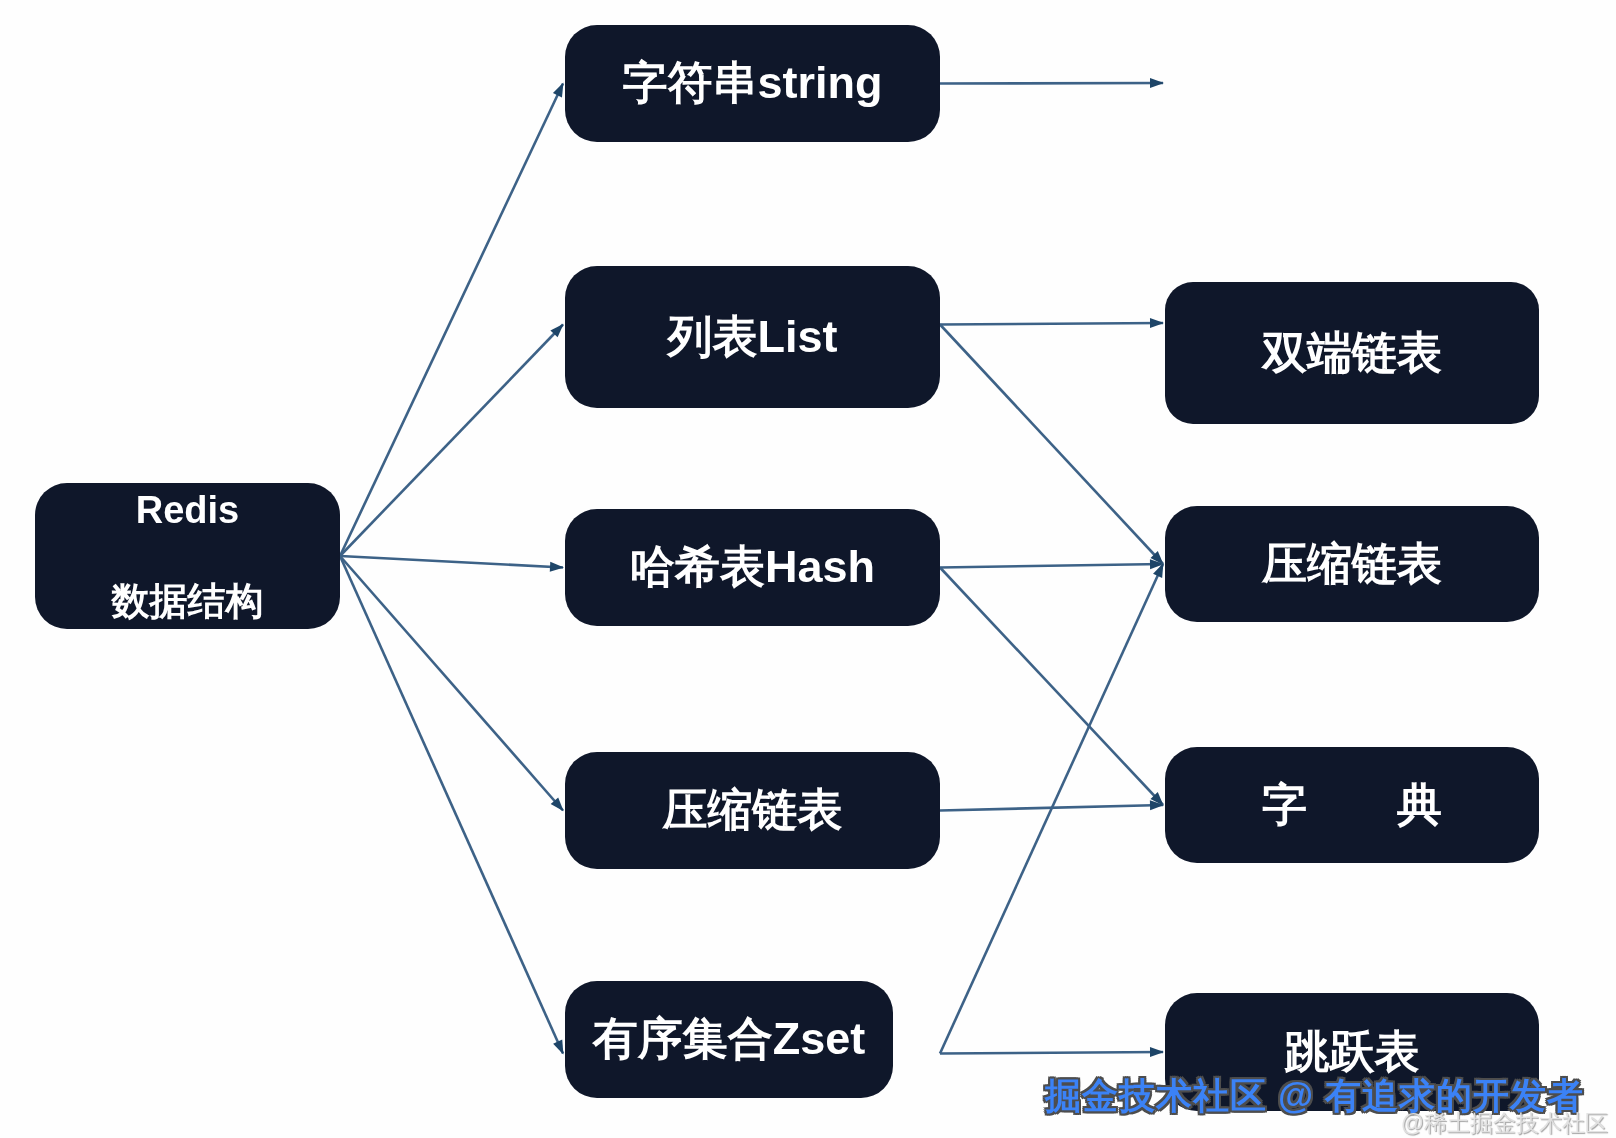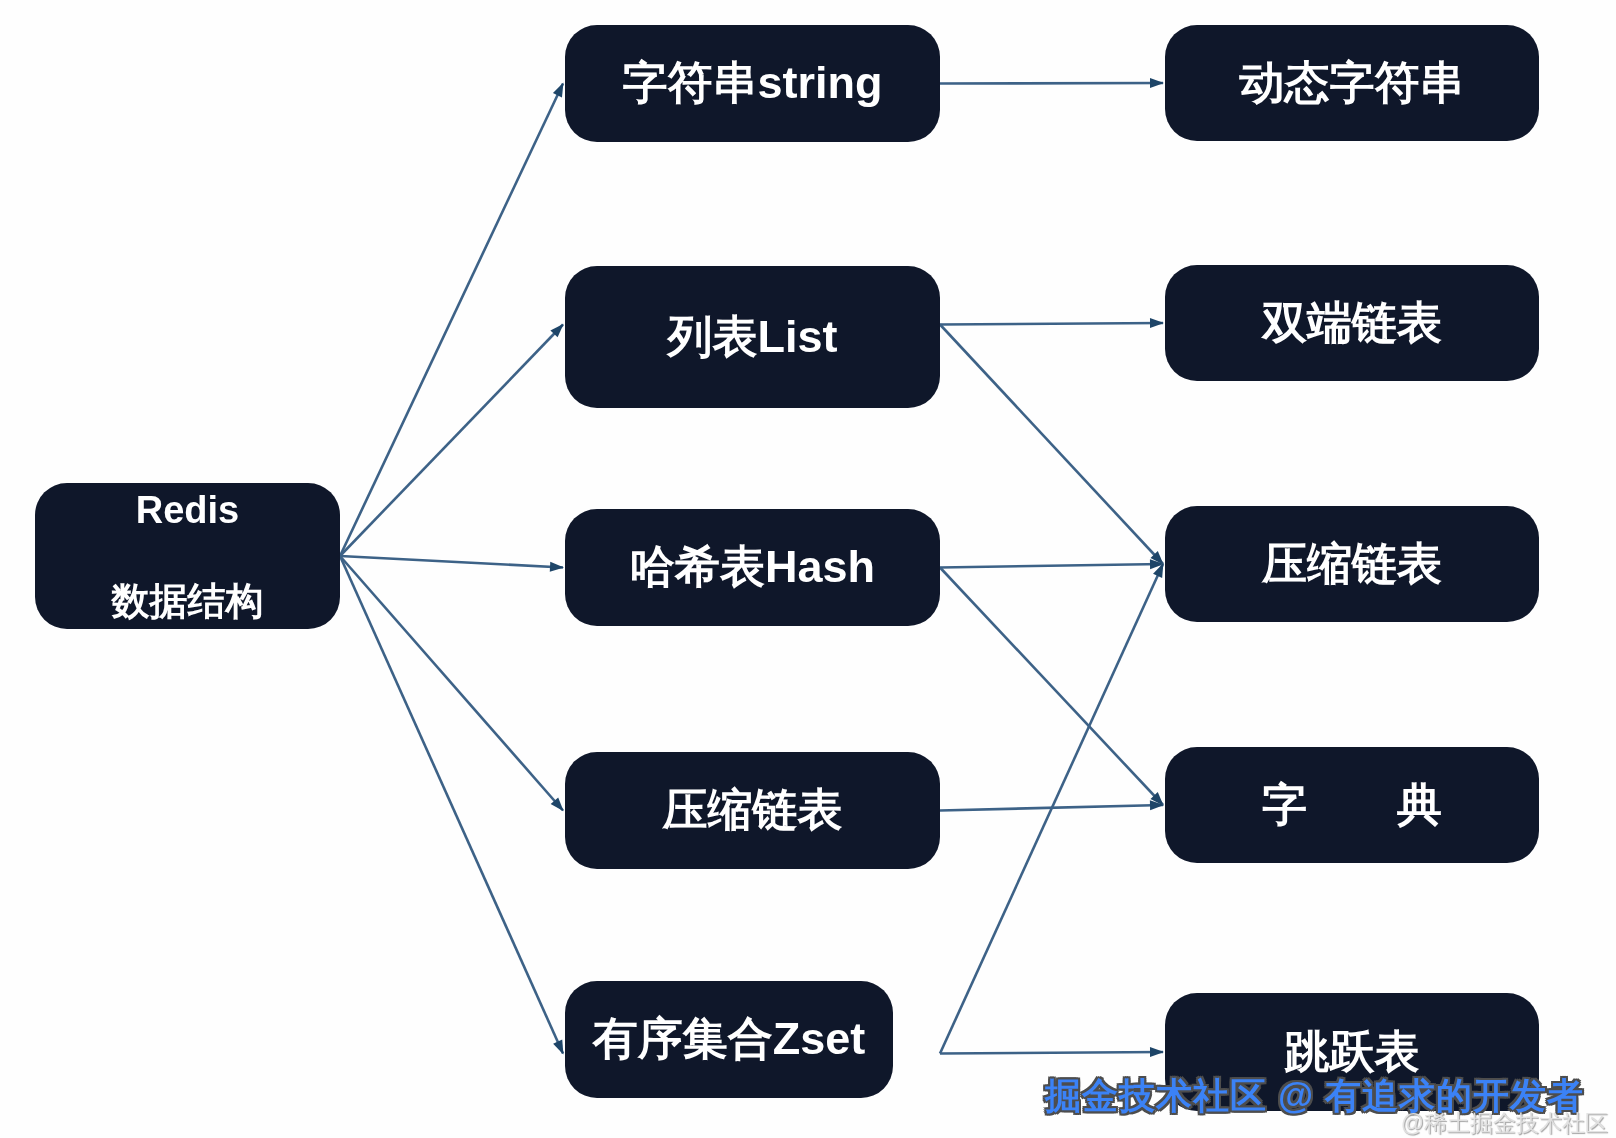--- a/index.html
+++ b/index.html
@@ -106,24 +106,21 @@
   <div class="node mid" style="left:565px; top:509px; width:375px; height:117px;">
     <span class="lbl">哈希表Hash</span>
   </div>
   <div class="node mid" style="left:565px; top:752px; width:375px; height:117px;">
     <span class="lbl">压缩链表</span>
   </div>
   <div class="node mid" style="left:565px; top:981px; width:328px; height:117px;">
     <span class="lbl">有序集合Zset</span>
   </div>
 
-  <div class="node right" style="left:1165px; top:25px; width:374px; height:116px;">
-    <span class="lbl">动态字符串</span>
-  </div>
-  <div class="node right" style="left:1165px; top:265px; width:374px; height:116px;">
+  <div class="node right" style="left:1165px; top:282px; width:374px; height:142px;border-radius:28px;">
     <span class="lbl">双端链表</span>
   </div>
   <div class="node right" style="left:1165px; top:506px; width:374px; height:116px;">
     <span class="lbl">压缩链表</span>
   </div>
   <div class="node right" style="left:1165px; top:747px; width:374px; height:116px;justify-content:center;">
     <span class="lbl">字　　典</span>
   </div>
   <div class="node right" style="left:1165px; top:993px; width:374px; height:118px;">
     <span class="lbl">跳跃表</span>

